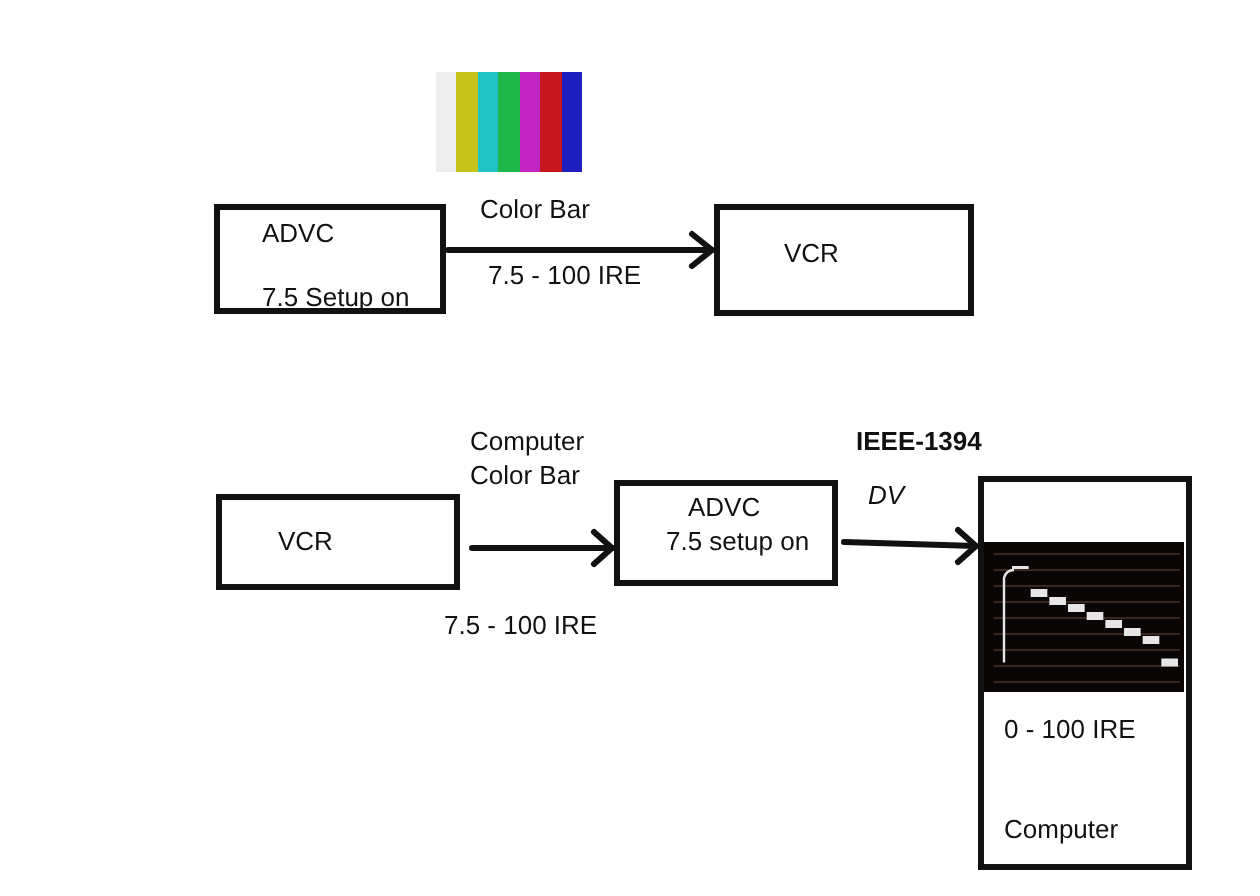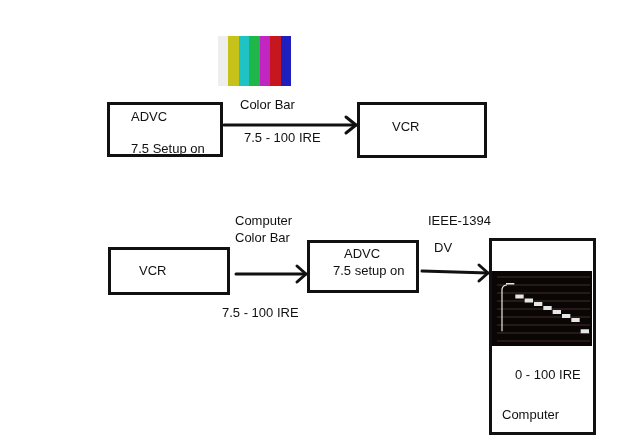--- a/index.html
+++ b/index.html
@@ -43,25 +43,25 @@
 
 <div class="lbl" style="left:235px; top:213px;">Computer</div>
 <div class="lbl" style="left:235px; top:230px;">Color Bar</div>
 <div class="lbl" style="left:222px; top:305px;">7.5 - 100 IRE</div>
 
 <div class="box" style="left:307px; top:240px; width:112px; height:53px;">
   <div class="lbl" style="left:34px; top:3px;">ADVC</div>
   <div class="lbl" style="left:23px; top:20px;">7.5 setup on</div>
 </div>
 
-<div class="lbl" style="left:428px; top:213px;">IEEE-1394</div>
-<div class="lbl" style="left:434px; top:240px;">DV</div>
+<div class="lbl" style="left:428px; top:213px;font-weight:bold;">IEEE-1394</div>
+<div class="lbl" style="left:434px; top:240px;font-style:italic;">DV</div>
 
 <div class="box" style="left:489px; top:238px; width:107px; height:197px;">
-  <div class="lbl" style="left:23px; top:116px;margin-top:10px;">0 - 100 IRE</div>
+  <div class="lbl" style="left:10px; top:116px;">0 - 100 IRE</div>
   <div class="lbl" style="left:10px; top:166px;">Computer</div>
 </div>
 
 <svg class="abs" id="scope" style="left:492px; top:271px;" width="100" height="75" viewBox="0 0 100 75">
     <rect x="0" y="0" width="100" height="75" fill="#0a0606"></rect>
     <line x1="5" x2="98" y1="6" y2="6" stroke="#6b4a3a" stroke-width="0.6"></line>
     <line x1="5" x2="98" y1="14" y2="14" stroke="#6b4a3a" stroke-width="0.6"></line>
     <line x1="5" x2="98" y1="22" y2="22" stroke="#6b4a3a" stroke-width="0.6"></line>
     <line x1="5" x2="98" y1="30" y2="30" stroke="#6b4a3a" stroke-width="0.6"></line>
     <line x1="5" x2="98" y1="38" y2="38" stroke="#6b4a3a" stroke-width="0.6"></line>

